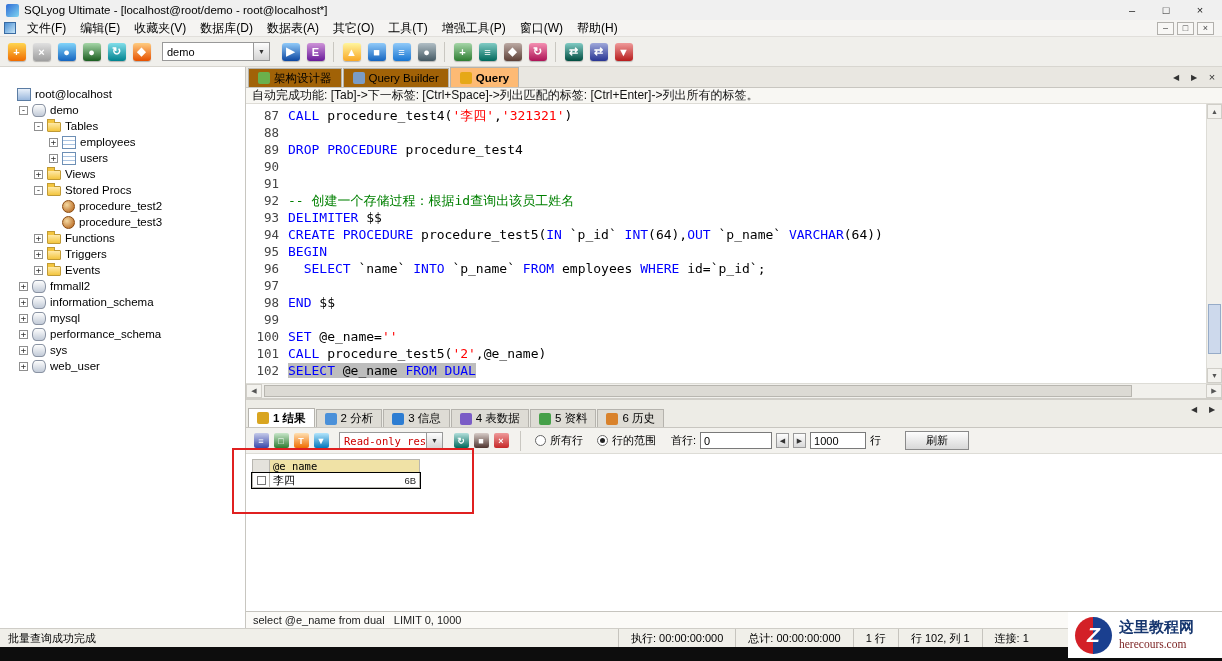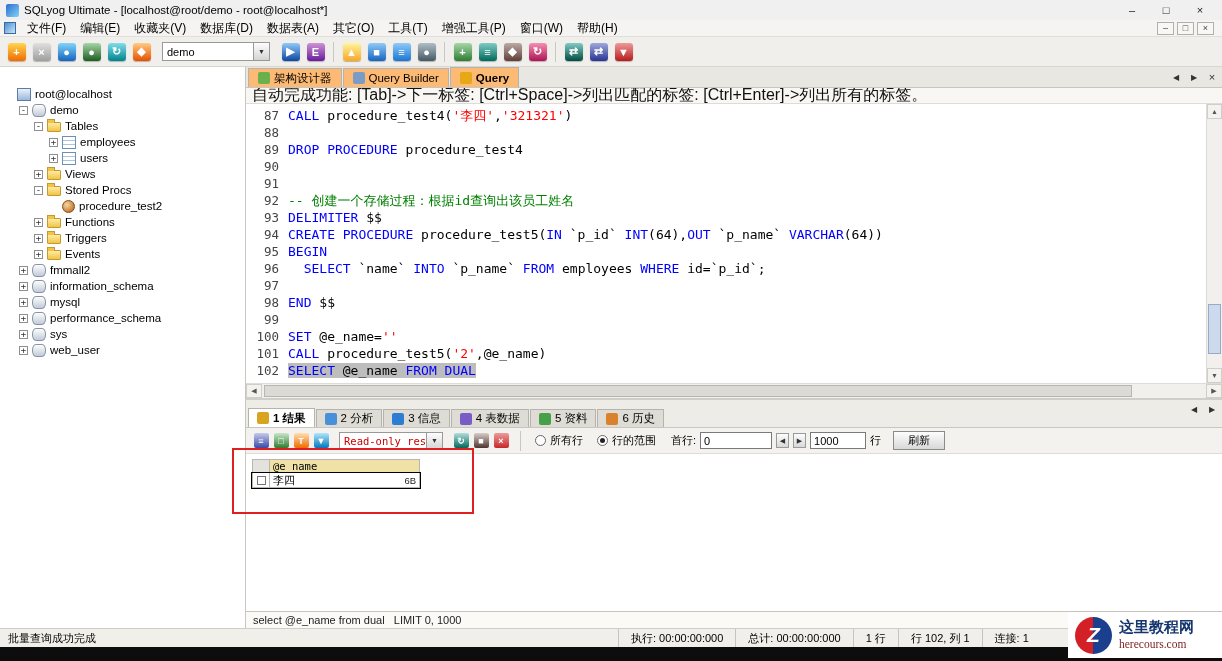--- a/index.html
+++ b/index.html
@@ -36,26 +36,26 @@
   .ico-server{background:linear-gradient(#e8f0fa,#9ab8dd);border:1px solid #5b7ca3;}
   .ico-db{background:linear-gradient(#fdfdfd,#c2cbd8);border:1px solid #8a93a3;border-radius:4px/6px;}
   .ico-folder{position:relative;height:10px;margin-top:2px;background:linear-gradient(#ffe9a8,#f3c53f);border:1px solid #c09a35;border-radius:1px;}
   .ico-folder::before{content:"";position:absolute;left:-1px;top:-4px;width:6px;height:3px;background:#f3c53f;border:1px solid #c09a35;border-bottom:none;}
   .ico-table{background:repeating-linear-gradient(0deg,#fff 0 3px,#aac4e2 3px 4px),#fff;border:1px solid #6d8fb5;}
   .ico-proc{width:13px;height:13px;border-radius:50%;background:radial-gradient(circle at 35% 35%,#f5d8a0,#b05a10);border:1px solid #8a4a10;}
 
   
   #main{position:absolute;left:246px;top:67px;width:976px;height:561px;display:flex;flex-direction:column;}
   #query-tabs{height:21px;background:#e9e7e1;border-bottom:1px solid #c8c6c0;display:flex;align-items:flex-end;padding-left:2px;position:relative;}
-  .qtab{height:19px;display:flex;align-items:center;gap:4px;padding:0 9px;font-size:11.5px;border:1px solid #b5b3ad;border-bottom:none;background:#fdba74;margin-right:1px;}
+  .qtab{height:19px;display:flex;align-items:center;gap:4px;padding:0 9px;font-size:11.5px;border:1px solid #b5b3ad;border-bottom:none;background:#a16207;margin-right:1px;}
   .qtab.active{background:#fdba74;height:20px;font-weight:bold;}
   .tab-ico{width:12px;height:12px;border-radius:2px;flex:none;}
   .strip-ctrls{position:absolute;right:3px;top:3px;display:flex;gap:4px;}
   .strip-ctrl{width:14px;height:14px;display:flex;align-items:center;justify-content:center;font-size:8px;color:#333;border:1px solid transparent;}
-  #hint-bar{height:16px;background:#f8f7f3;border-bottom:1px solid #dedcd6;font-size:16px;display:flex;align-items:center;padding:0 6px;color:#111;}
+  #hint-bar{height:16px;background:#f8f7f3;border-bottom:1px solid #dedcd6;font-size:12px;display:flex;align-items:center;padding:0 6px;color:#111;}
   #editor{flex:1;position:relative;background:#fff;overflow:hidden;display:flex;flex-direction:column;}
   #editor-view{flex:1;position:relative;overflow:hidden;}
   #editor-lines{position:absolute;left:0;top:3px;right:16px;}
   .eline{display:flex;height:17px;font-family:"DejaVu Sans Mono",monospace;font-size:13px;align-items:center;}
   .ln{width:42px;text-align:right;padding-right:9px;color:#444;font-size:12.5px;flex:none;}
   .code{white-space:pre;}
   .tok-k{color:#0000ff;}
   .tok-s{color:#ff0000;}
   .tok-c{color:#008000;}
   .tok-p{color:#000;}
@@ -76,21 +76,21 @@
   #result-toolbar{height:26px;background:#f3f2ee;border-bottom:1px solid #dddcd6;display:flex;align-items:center;gap:4px;padding:0 5px;font-size:11px;}
   .rtbi{width:20px;height:20px;display:flex;align-items:center;justify-content:center;}
   .rtbi-inner{width:15px;height:15px;border-radius:2px;display:flex;align-items:center;justify-content:center;color:#fff;font-size:9px;font-weight:bold;}
   .rcombo{width:104px;height:18px;margin:0 4px;}
   .red-text{color:#cc0000;font-family:"DejaVu Sans Mono",monospace;font-size:10.5px;}
   .radio-wrap{display:flex;align-items:center;gap:4px;margin:0 5px;}
   .radio{width:11px;height:11px;border:1px solid #666;border-radius:50%;background:#fff;position:relative;flex:none;}
   .radio.on::after{content:"";position:absolute;inset:2px;background:#222;border-radius:50%;}
   .tbx{border:1px solid #7a7a7a;background:#fff;height:17px;font-size:11px;padding:0 3px;font-family:"Liberation Sans",sans-serif;}
   .spin{width:13px;height:15px;display:flex;align-items:center;justify-content:center;font-size:7px;color:#333;background:linear-gradient(#fdfdfd,#d8d8d8);border:1px solid #9a9a9a;}
-  .btn{border:1px solid #8a8a8a;background:linear-gradient(#fdfdfd,#d8d8d8);padding:1px 14px;font-size:11px;margin-left:8px;font-family:Liberation Serif, serif;}
+  .btn{border:1px solid #8a8a8a;background:linear-gradient(#fdfdfd,#d8d8d8);padding:1px 20px;font-size:11px;margin-left:20px;font-family:Liberation Serif, serif;}
   #result-body{flex:1;background:#fff;position:relative;overflow:hidden;}
   #grid{position:absolute;left:6px;top:5px;}
   .grow{display:flex;}
   .gcell{border:1px solid #b8b6b0;border-left:none;display:flex;align-items:center;font-size:11px;padding:0 3px;height:14px;}
   .gcell-first{border-left:1px solid #b8b6b0;width:18px;background:#e4e2dc;justify-content:center;}
   .gcell-h{width:150px;background:#f0e2a6;font-family:"DejaVu Sans Mono",monospace;font-size:10.5px;}
   .grow-data .gcell{height:15px;border-top:none;background:#fff;}
   .grow-data{outline:1px solid #000;}
   .gcell-v{width:150px;justify-content:space-between;}
   .cell-size{font-size:9.5px;color:#222;padding-left:6px;}
@@ -250,20 +250,25 @@
       <div class="tree-row" style="padding-left: 34px;">
         <span class="exp">-</span>
         <span class="ico ico-folder"></span>
         <span class="tree-label">Stored Procs</span>
       </div>
       <div class="tree-row" style="padding-left: 49px;">
         <span class="exp none"></span>
         <span class="ico ico-proc"></span>
         <span class="tree-label">procedure_test2</span>
       </div>
+      <div class="tree-row" style="padding-left: 49px;">
+        <span class="exp none"></span>
+        <span class="ico ico-proc"></span>
+        <span class="tree-label">procedure_test3</span>
+      </div>
       <div class="tree-row" style="padding-left: 34px;">
         <span class="exp">+</span>
         <span class="ico ico-folder"></span>
         <span class="tree-label">Functions</span>
       </div>
       <div class="tree-row" style="padding-left: 34px;">
         <span class="exp">+</span>
         <span class="ico ico-folder"></span>
         <span class="tree-label">Triggers</span>
       </div>

